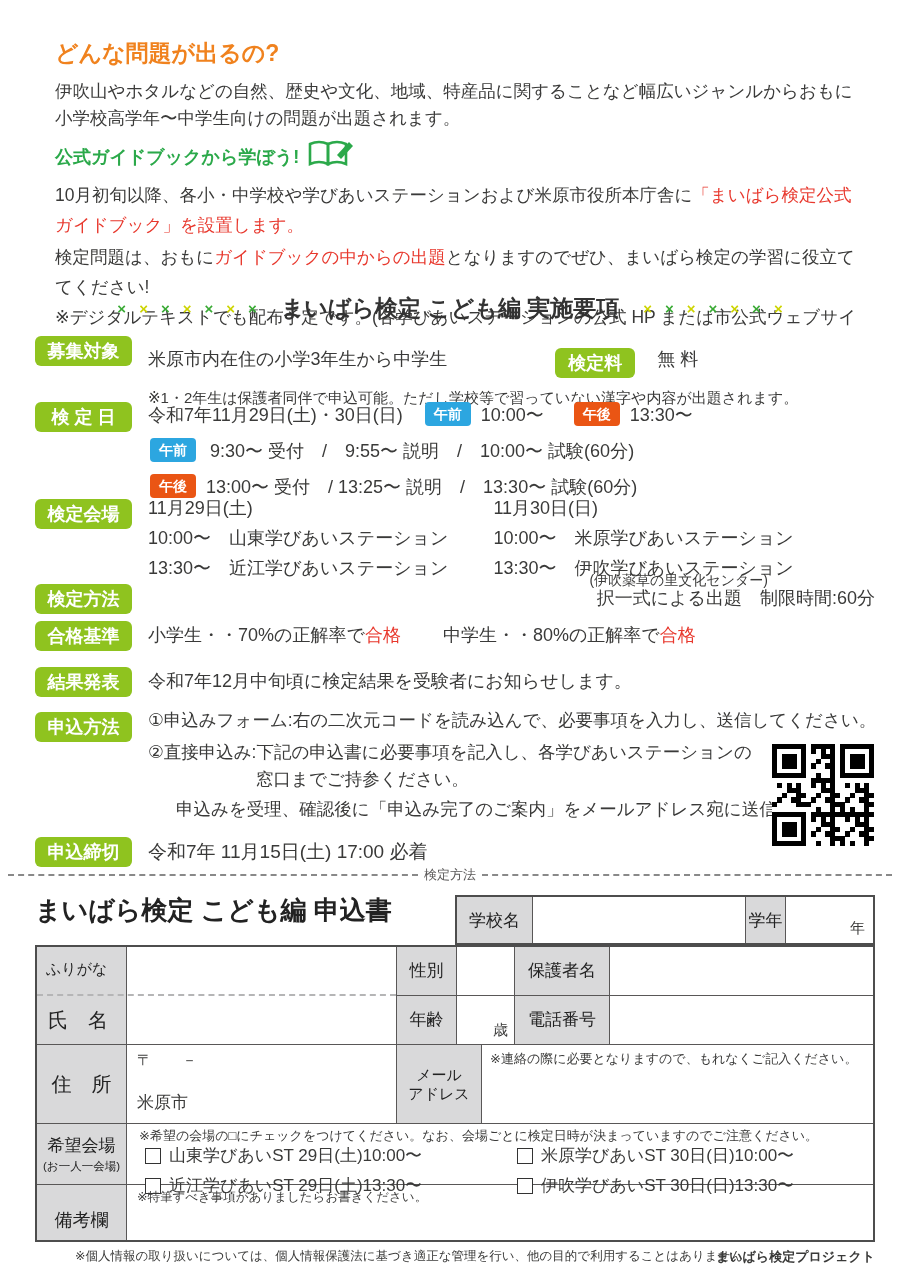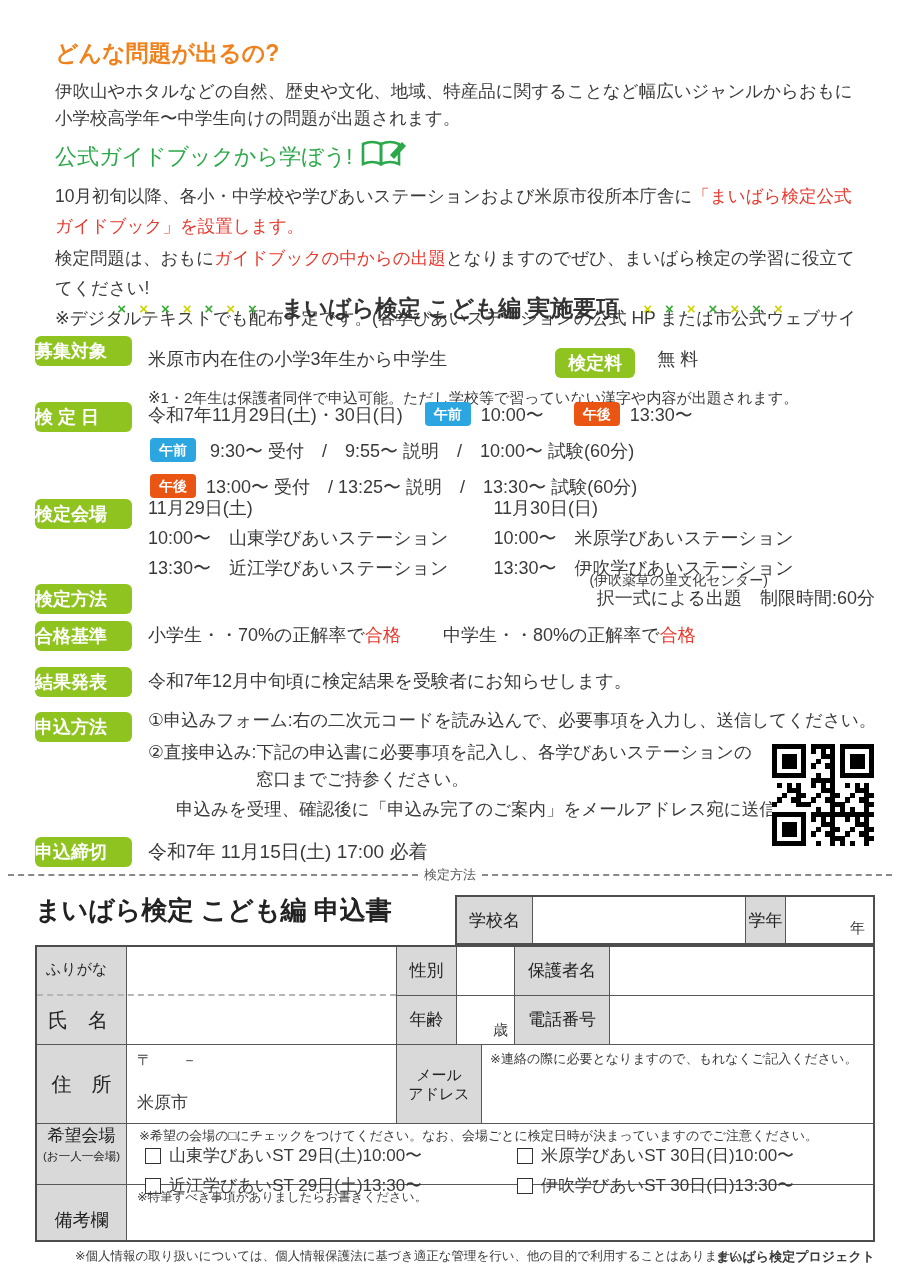--- a/index.html
+++ b/index.html
@@ -1,32 +1,32 @@
 <!DOCTYPE html>
 <html><head>
 <meta charset="utf-8">
 <style>
   html,body{margin:0;padding:0;background:#fff;}
   .page{position:relative;width:900px;height:1273px;background:#fff;overflow:hidden;
         font-family:"Liberation Sans","DejaVu Sans",sans-serif;color:#3a3a39;}
   
   .sec{position:absolute;left:55px;width:810px;}
   .h-orange{color:#f0821e;font-size:23px;font-weight:bold;margin:0 0 9px 0;}
-  .h-green{color:#2ba94a;font-size:22px;font-weight:normal;margin:0 0 6px 0;display:flex;align-items:center;gap:8px;}
+  .h-green{color:#2ba94a;font-size:18px;font-weight:bold;margin:0 0 6px 0;display:flex;align-items:center;gap:8px;}
   .body-text{font-size:17.5px;line-height:1.55;margin:0;}
   .body-text2{font-size:17.5px;line-height:1.72;margin:0;}
   .red{color:#e8382d;}
   
   .title-band{position:absolute;top:293px;left:0;width:100%;display:flex;justify-content:center;align-items:center;gap:24px;}
   .marks{display:flex;gap:13px;font-size:15px;font-weight:bold;}
   .mk-g{color:#3aaa35;} .mk-y{color:#cdd400;}
   .band-title{font-size:23px;font-weight:bold;color:#333;}
   
   .row{position:absolute;left:35px;width:840px;}
-  .badge{position:absolute;left:0;top:0;width:97px;height:30px;line-height:30px;text-align:left;
+  .badge{position:absolute;left:0;top:0;width:97px;height:30px;line-height:30px;text-align:center;
          background:#8fc31f;color:#fff;font-size:18px;font-weight:bold;border-radius:6px;}
   .content{margin-left:113px;font-size:18px;line-height:1.0;}
   .line{margin-bottom:12px;white-space:nowrap;}
   .mini-badge{display:inline-block;min-width:46px;height:24px;line-height:24px;text-align:center;color:#fff;
               font-size:14px;font-weight:bold;border-radius:4px;vertical-align:2px;}
   .am{background:#2ca6e0;} .pm{background:#ea5514;}
   .note{font-size:15px;color:#3a3a39;}
   .fee-badge{display:inline-block;width:80px;height:30px;line-height:30px;text-align:center;background:#8fc31f;
              color:#fff;font-size:18px;font-weight:bold;border-radius:6px;margin-left:38px;vertical-align:-4px;}
   .cols{display:flex;}
@@ -60,21 +60,21 @@
   .subrow.first{border-bottom:1.5px solid #595757;}
   .g60{width:60px;} .v58{width:58px;} .g95{width:95px;} .vfill{flex:1;}
   .rowB{height:79px;}
   .addr-field{width:270px;position:relative;box-sizing:border-box;border-right:1.5px solid #595757;}
   .postal{position:absolute;left:10px;top:6px;font-size:15px;}
   .city{position:absolute;left:10px;top:46px;font-size:17px;}
   .email-lbl{width:85px;font-size:15px;line-height:1.3;flex-direction:column;}
   .email-note{position:absolute;left:8px;top:5px;font-size:13px;white-space:nowrap;}
   .rowC{height:61px;}
   .rowD{height:55px;}
-  .venue-lbl{display:flex;flex-direction:column;align-items:center;justify-content:flex-start;}
+  .venue-lbl{display:flex;flex-direction:column;align-items:center;justify-content:center;}
   .venue-lbl .main{font-size:17px;color:#222;}
   .venue-lbl .sub{font-size:11.5px;color:#222;margin-top:2px;}
   .venue-content{flex:1;position:relative;}
   .venue-note{position:absolute;left:12px;top:3px;font-size:13px;white-space:nowrap;}
   .venue-grid{position:absolute;left:18px;top:20px;display:grid;grid-template-columns:372px auto;row-gap:7px;font-size:17px;}
   .venue-item{display:flex;align-items:center;gap:8px;white-space:nowrap;}
   .cb{display:inline-block;width:14px;height:14px;border:1.8px solid #333;background:#fff;}
   .remarks-lbl{display:flex;align-items:flex-end;justify-content:center;font-size:18px;color:#222;padding-bottom:8px;box-sizing:border-box;}
   .remarks-note{position:absolute;left:10px;top:4px;font-size:12.5px;}
   .age-unit{position:absolute;right:6px;bottom:4px;font-size:15px;}

